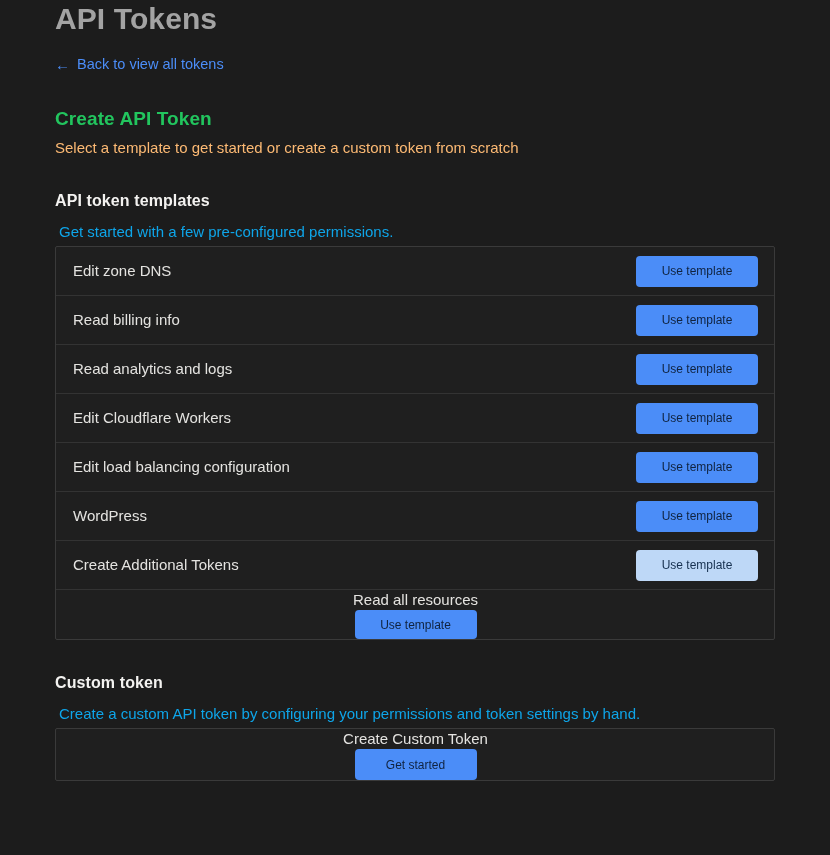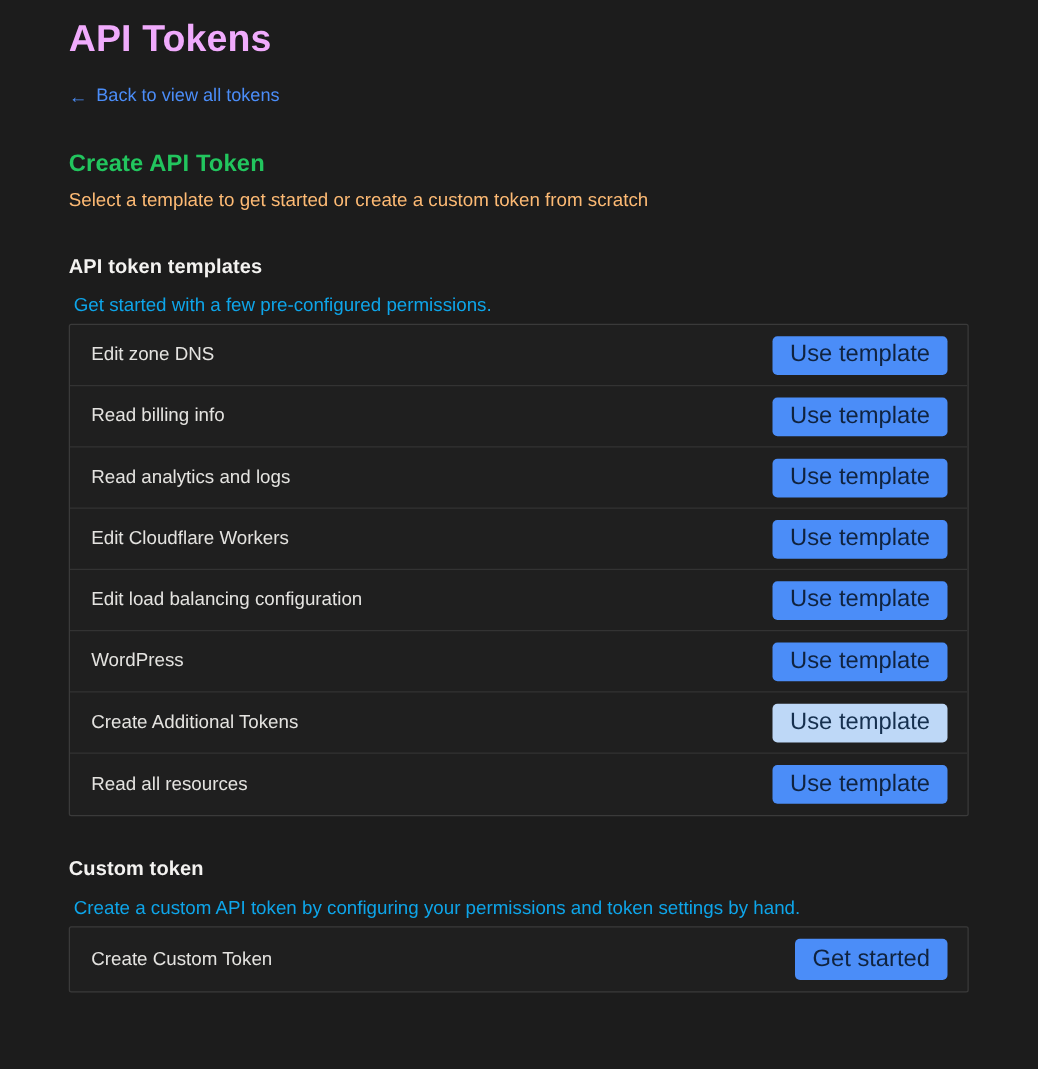--- a/index.html
+++ b/index.html
@@ -20,26 +20,26 @@
     width: 830px;
     height: 855px;
     box-sizing: border-box;
     padding: 0 55px;
     position: relative;
   }
 
   
   .page-title {
     margin: 0;
-    padding-top: 13px;
+    padding-top: 0;
     font-size: 30px;
     line-height: 38px;
     font-weight: 700;
     letter-spacing: 0.1px;
-    color: #f0abfc;
+    color: #a3a3a3;
   }
   .back-link {
     display: inline-flex;
     align-items: center;
     gap: 7px;
     margin-top: 17px;
     font-size: 14.5px;
     line-height: 19px;
     color: #4b8df8;
     text-decoration: none;
@@ -97,20 +97,21 @@
     display: flex;
     align-items: center;
     justify-content: space-between;
     height: 49px;
     padding: 0 16px 0 17px;
     box-sizing: border-box;
     border-bottom: 1px solid #333333;
   }
   .row:last-child {
     border-bottom: none;
+    flex-direction: column;
   }
   .row-label {
     font-size: 15px;
     line-height: 20px;
     color: #e4e3e0;
     white-space: nowrap;
   }
 
   
   .btn {
@@ -119,21 +120,21 @@
     justify-content: center;
     min-width: 122px;
     height: 31px;
     padding: 0 14px;
     box-sizing: border-box;
     border: none;
     border-radius: 4px;
     background: #4b8df8;
     color: #10233f;
     font-family: "Liberation Sans", sans-serif;
-    font-size: 19px;
+    font-size: 12px;
     line-height: 18px;
     cursor: pointer;
     white-space: nowrap;
   }
   .btn.is-highlighted {
     background: #bed8f7;
     color: #16304f;
   }
   .card--custom .row {
     height: 51px;

